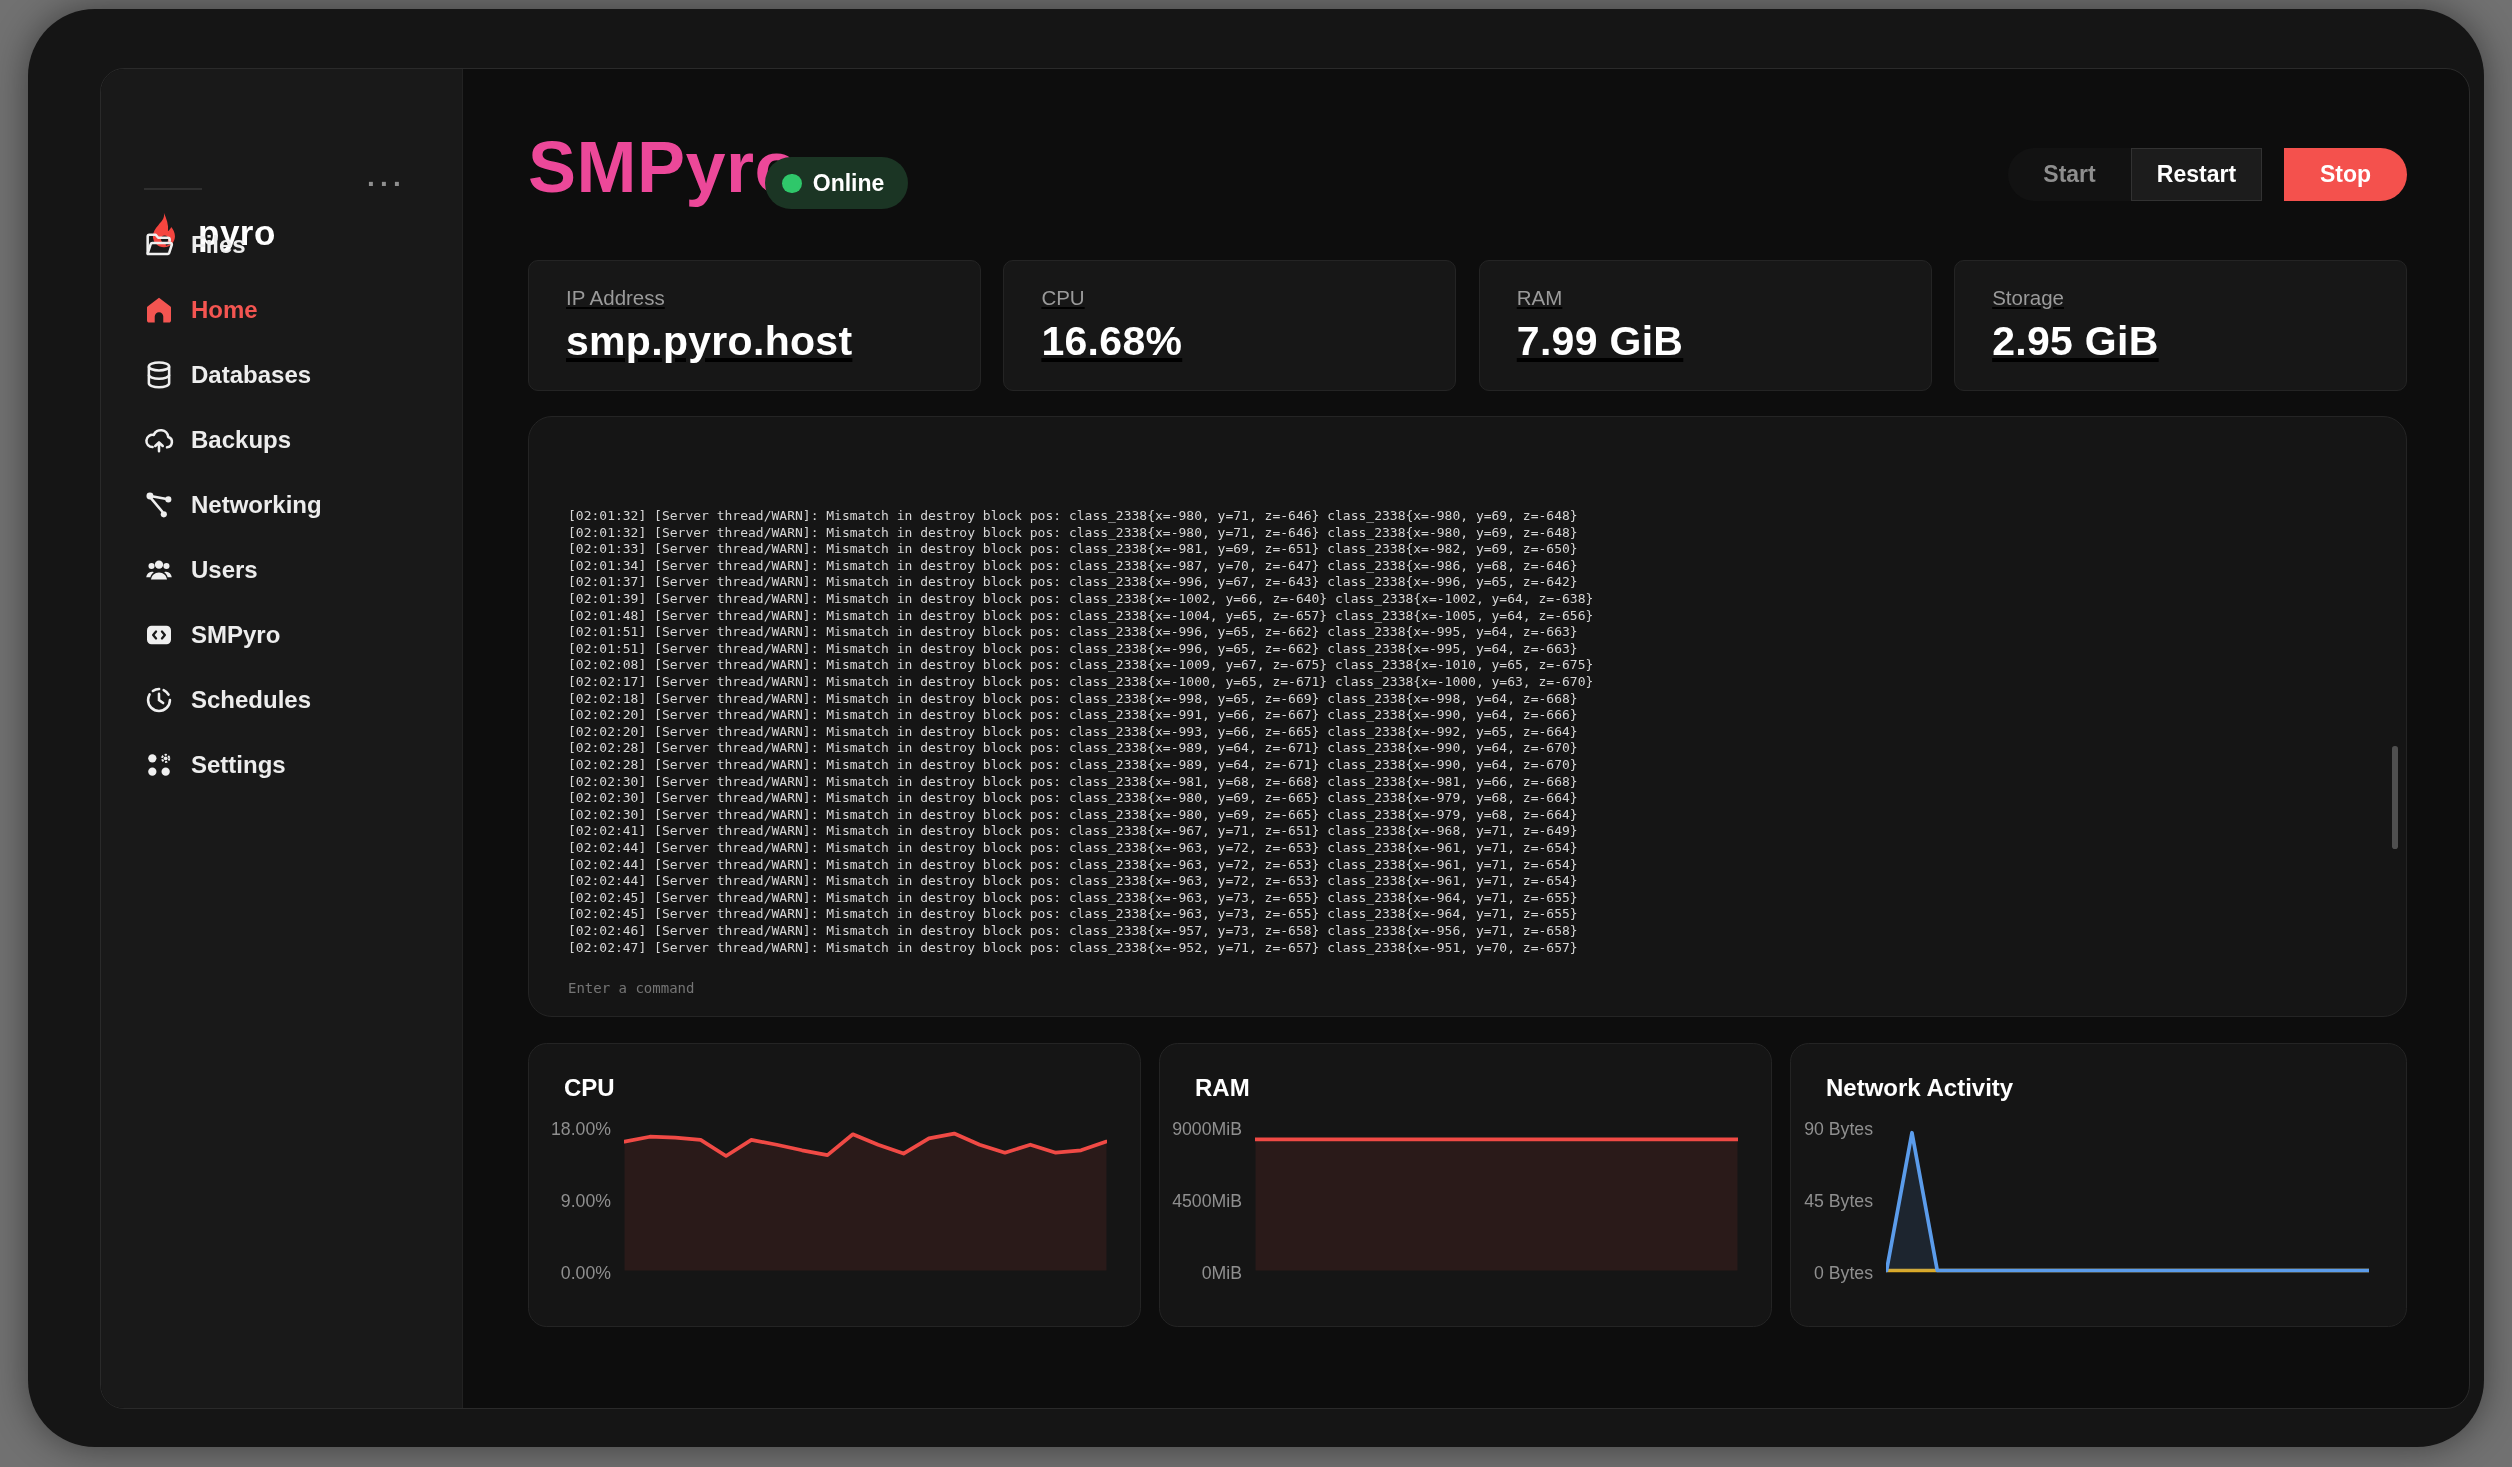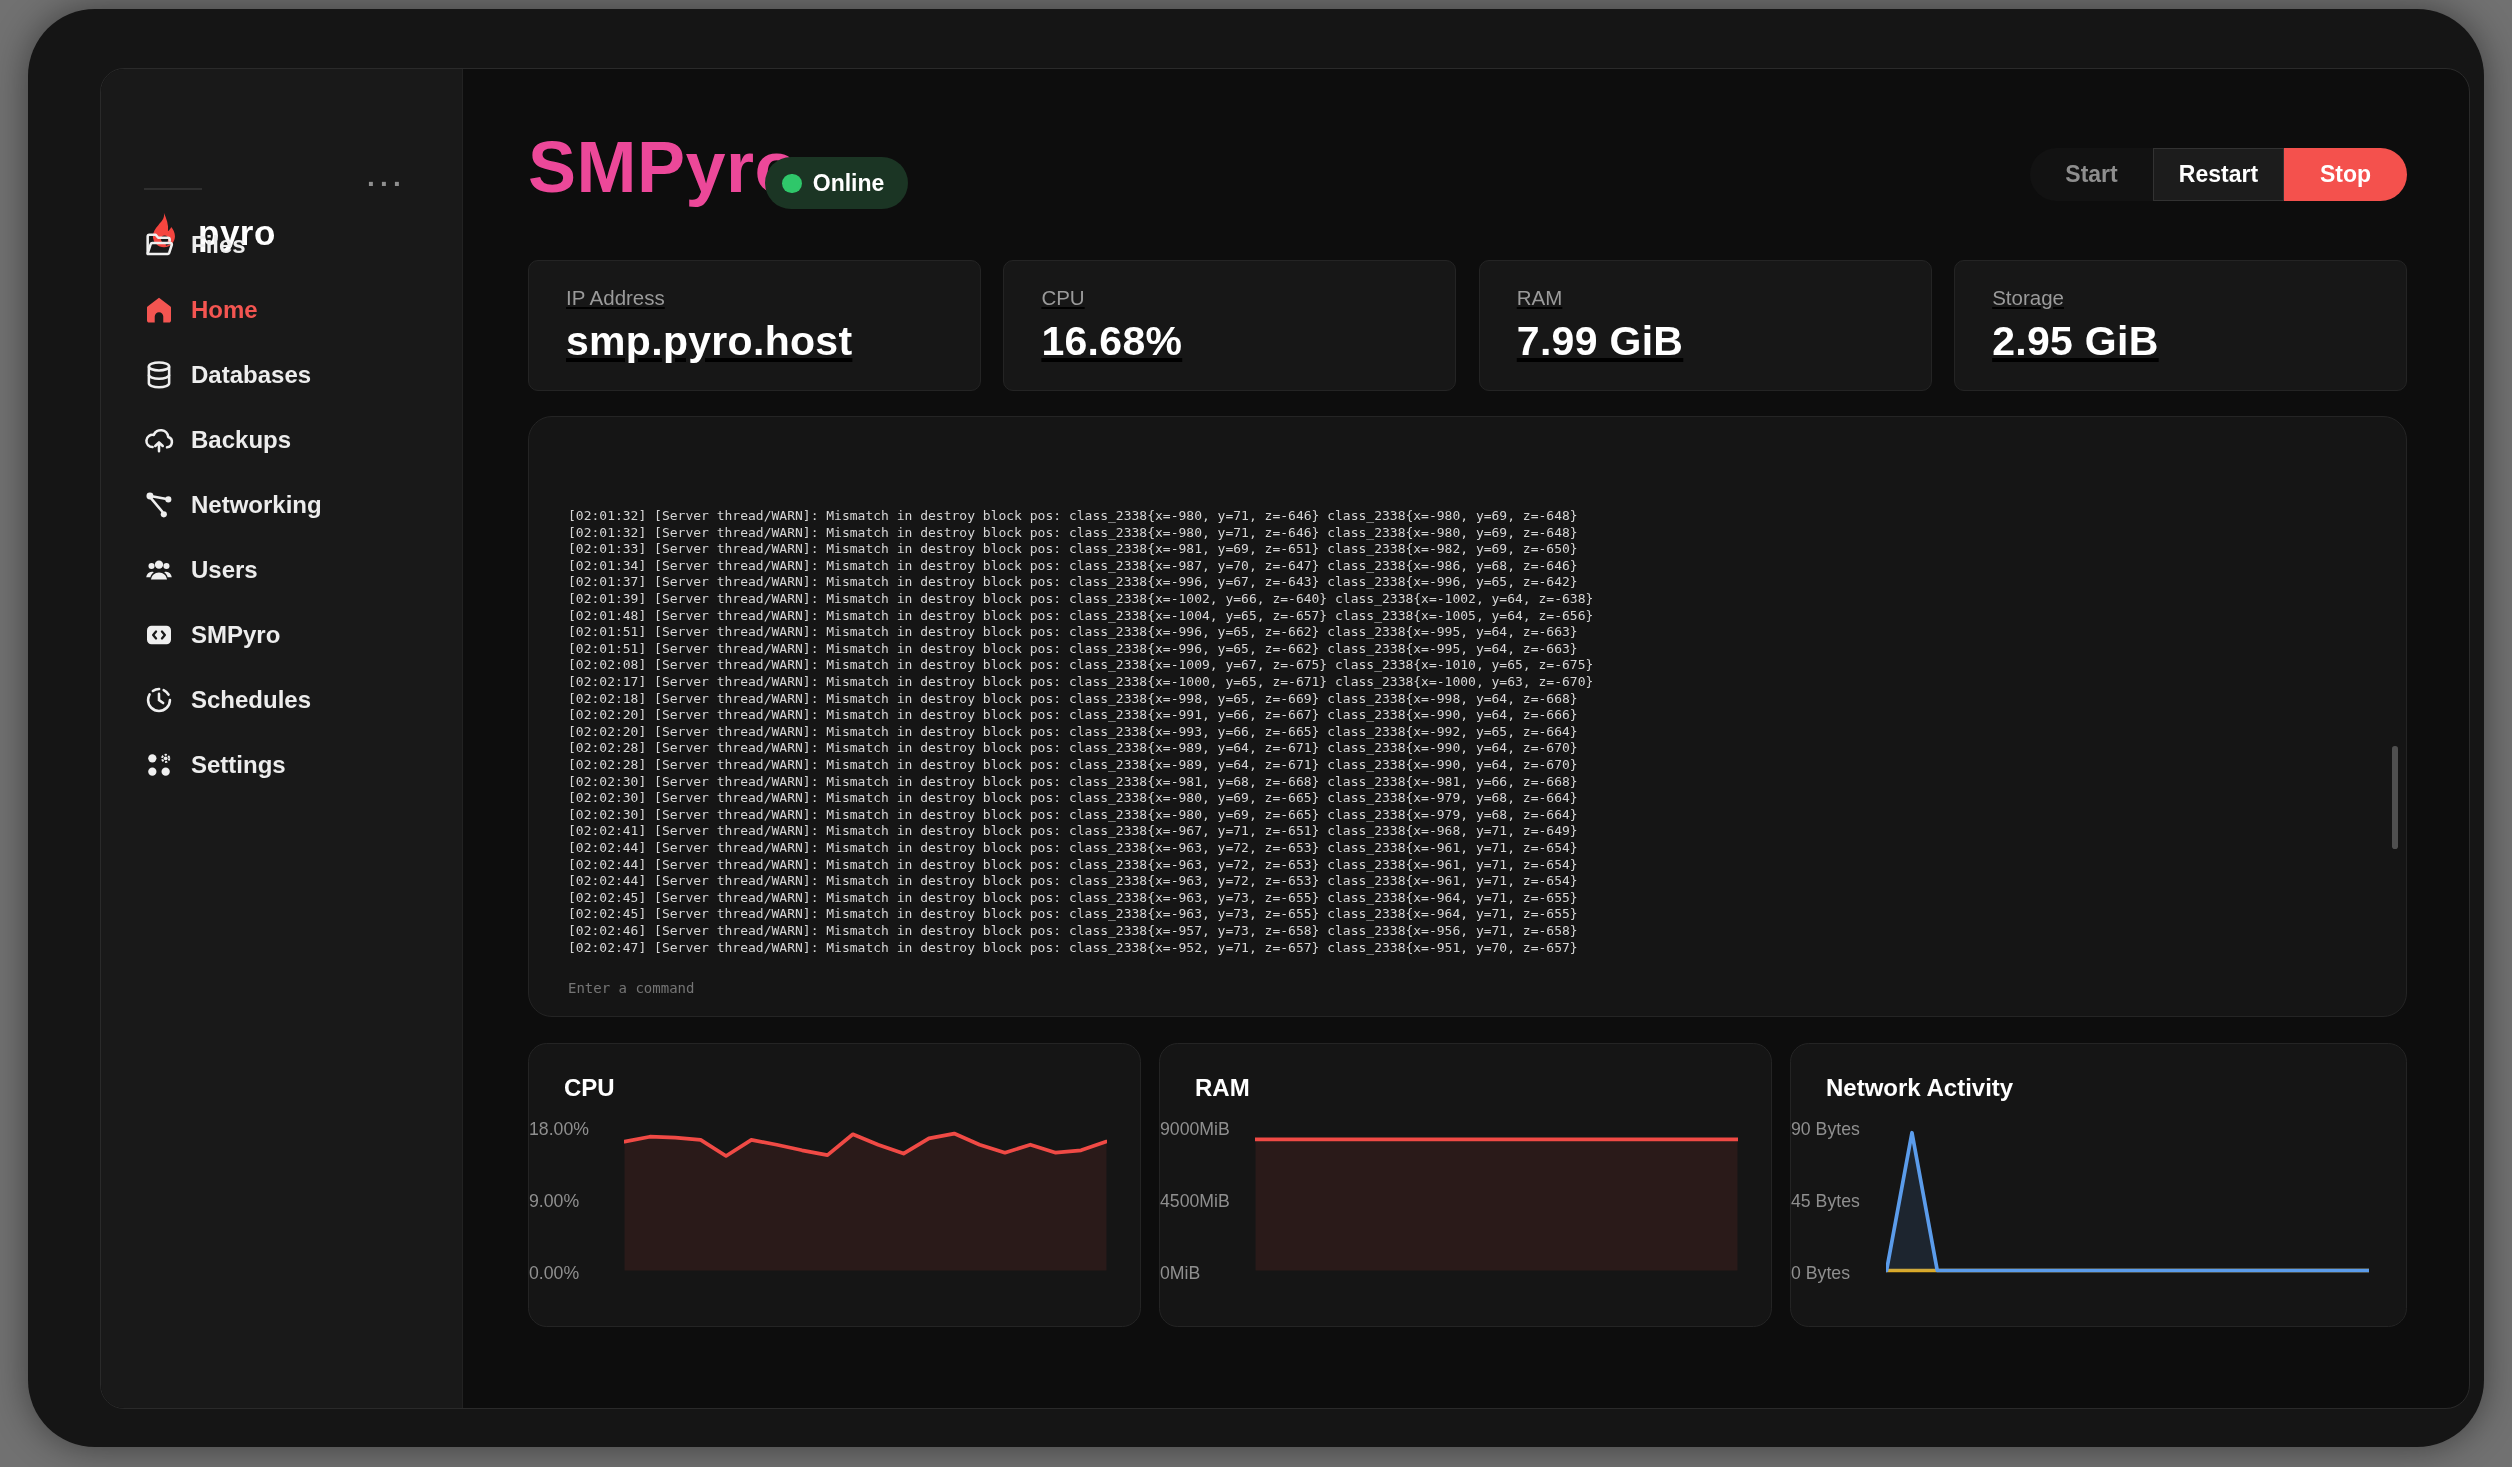--- a/index.html
+++ b/index.html
@@ -21,41 +21,41 @@
 
   
   .hdr-title { position:absolute; left:427px; top:57px; color:#ec4899; font-size:72px; font-weight:800; letter-spacing:0.5px; }
   .badge { position:absolute; left:664px; top:88px; height:52px; background:#1b3524; border-radius:26px; display:flex; align-items:center; gap:11.2px; padding:0 24px 0 17px; }
   .badge .dot { width:19.6px; height:19.6px; border-radius:50%; background:#2fc76a; }
   .badge .btext { color:#fff; font-size:23px; font-weight:700; }
   .btn-group { position:absolute; top:79px; right:62px; height:53px; display:flex; }
   .btn { height:53px; display:flex; align-items:center; justify-content:center; font-size:23px; font-weight:700; cursor:pointer; }
   .btn-start { width:123px; background:#121212; color:#8e8e8e; border-radius:27px 0 0 27px; }
   .btn-restart { width:131px; background:#1c1c1c; color:#fff; border:0.9px solid #323232; }
-  .btn-stop { width:123px; background:#f4514d; color:#fff; border-radius:0 27px 27px 0; }
+  .btn-stop { width:123px; background:#f4514d; color:#fff; border-radius:0 27px 27px 0;margin-left:22px; }
 
   
   .stats { position:absolute; left:427px; top:191px; width:1880px; display:flex; gap:22.4px; }
   .stat-card { width:453px; height:131px; background:#171717; border:0.9px solid #242424; border-radius:10px; display:flex; flex-direction:column; justify-content:center; padding-left:37px; gap:8.4px;text-decoration:underline; }
   .stat-label { color:#9a9a9a; font-size:20.5px; }
   .stat-value { color:#fff; font-size:41px; font-weight:800; letter-spacing:0.3px; }
 
   
   .console { position:absolute; left:427px; top:347px; width:1879px; height:601px; background:#151515; border:0.9px solid #242424; border-radius:24px; }
   .log { position:absolute; left:39px; top:41px; right:28px; height:500px; overflow:hidden; font-family:"DejaVu Sans Mono", monospace; font-size:13px; line-height:16.6px; color:#d6d6d6; white-space:pre; }
   .cmd { position:absolute; left:39px; bottom:20.5px; right:37px; font-family:"DejaVu Sans Mono", monospace; font-size:14px; color:#7d7d7d; background:transparent; border:none; outline:none; }
   .scroll-thumb { position:absolute; right:8.4px; top:329px; width:5.6px; height:103px; background:#4f4f4f; border-radius:2.8px; cursor:pointer; }
 
   
   .chart-card { position:absolute; top:974px; height:284px; background:#151515; border:0.9px solid #242424; border-radius:18.7px; }
   .chart-cpu { left:427px; width:613px; }
   .chart-ram { left:1058px; width:613px; }
   .chart-net { left:1689px; width:617px; }
   .chart-title { position:absolute; left:35px; top:30px; color:#fff; font-size:24px; font-weight:800; }
-  .ytick { position:absolute; left:0; width:82px; color:#8f8f8f; font-size:17.7px; }
+  .ytick { position:absolute; left:0; width:82px; text-align:right; color:#8f8f8f; font-size:17.7px; }
   .yt0 { top:75px; } .yt1 { top:147px; } .yt2 { top:219px; }
   .plot { position:absolute; left:95px; top:73px; width:483px; height:160px; }
 </style>
 </head>
 <body>
 
 <div class="frame">
 <div class="window">
 
   <aside class="sidebar">

